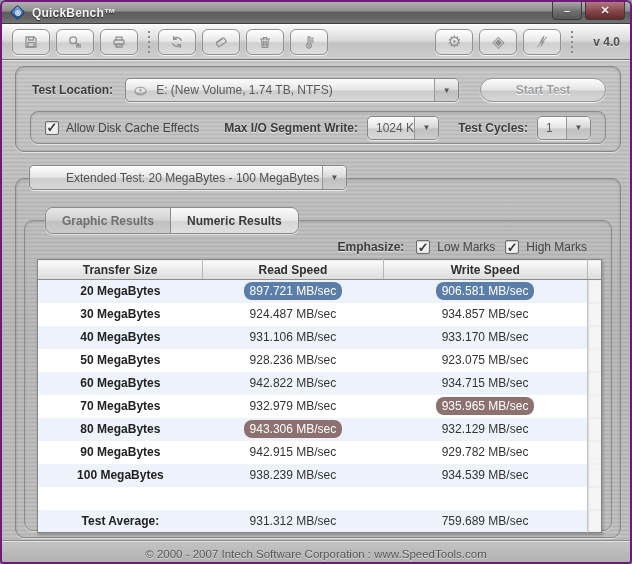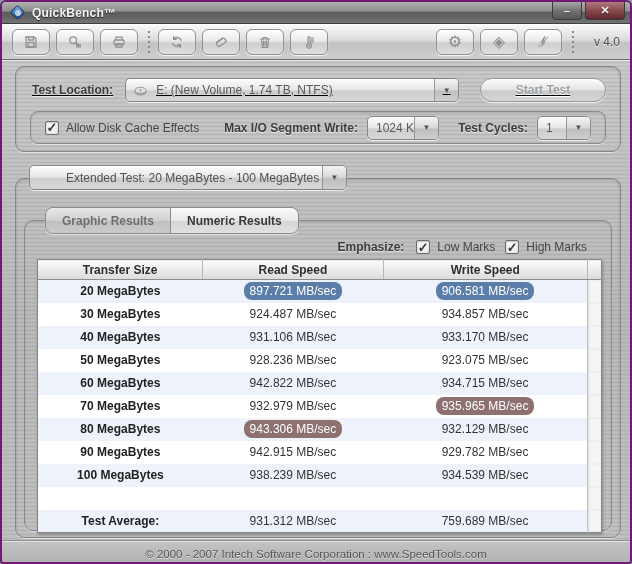--- a/index.html
+++ b/index.html
@@ -55,34 +55,33 @@
     box-shadow:0 1px 1px rgba(255,255,255,.9),inset 0 1px 0 #fff;
     display:flex;align-items:center;justify-content:center;padding:0;cursor:default;
   }
   .tb-btn svg{display:block;}
   .tb-glyph{font-size:16px;color:#8f8f8f;line-height:1;}
   .tb-sep{
     width:2px;height:22px;margin:0 8px 0 4px;
     background-image:repeating-linear-gradient(180deg,#8b8b8b 0 2px,transparent 2px 5px);
   }
   .tb-spacer{flex:1;}
-  .version{font-size:12px;font-weight:normal;color:#4d4d4d;margin-left:12px;text-shadow:0 1px 0 rgba(255,255,255,.7);}
+  .version{font-size:12px;font-weight:bold;color:#4d4d4d;margin-left:12px;text-shadow:0 1px 0 rgba(255,255,255,.7);}
 
   
   .content{
     position:relative;height:480px;
     background:
       repeating-linear-gradient(180deg,rgba(255,255,255,.09) 0 1px,rgba(0,0,0,.05) 2px 3px,rgba(255,255,255,0) 3px 4px),
       linear-gradient(180deg,#c6c6c6 0%,#b6b6b6 55%,#bdbdbd 100%);
     box-shadow:inset 0 1px 0 rgba(255,255,255,.55);
   }
   .groupbox{
     position:absolute;border:1px solid #878787;border-radius:9px;
     box-shadow:inset 0 1px 3px rgba(0,0,0,.18),0 1px 0 rgba(255,255,255,.55);
-    text-decoration:underline;
   }
   .top-box{left:13px;top:6px;width:606px;height:86px;}
   .row1{display:flex;align-items:center;padding:11px 14px 0 16px;}
   .lbl{font-size:12px;font-weight:bold;color:#3c3c3c;text-shadow:0 1px 0 rgba(255,255,255,.6);white-space:nowrap;}
 
   .combo{
     display:flex;align-items:center;height:24px;
     border:1px solid #868686;border-radius:5px;overflow:hidden;
     background:linear-gradient(180deg,#fdfdfd 0%,#e6e6e6 48%,#cdcdcd 55%,#d8d8d8 100%);
     box-shadow:0 1px 1px rgba(255,255,255,.8),inset 0 1px 0 #fff;

